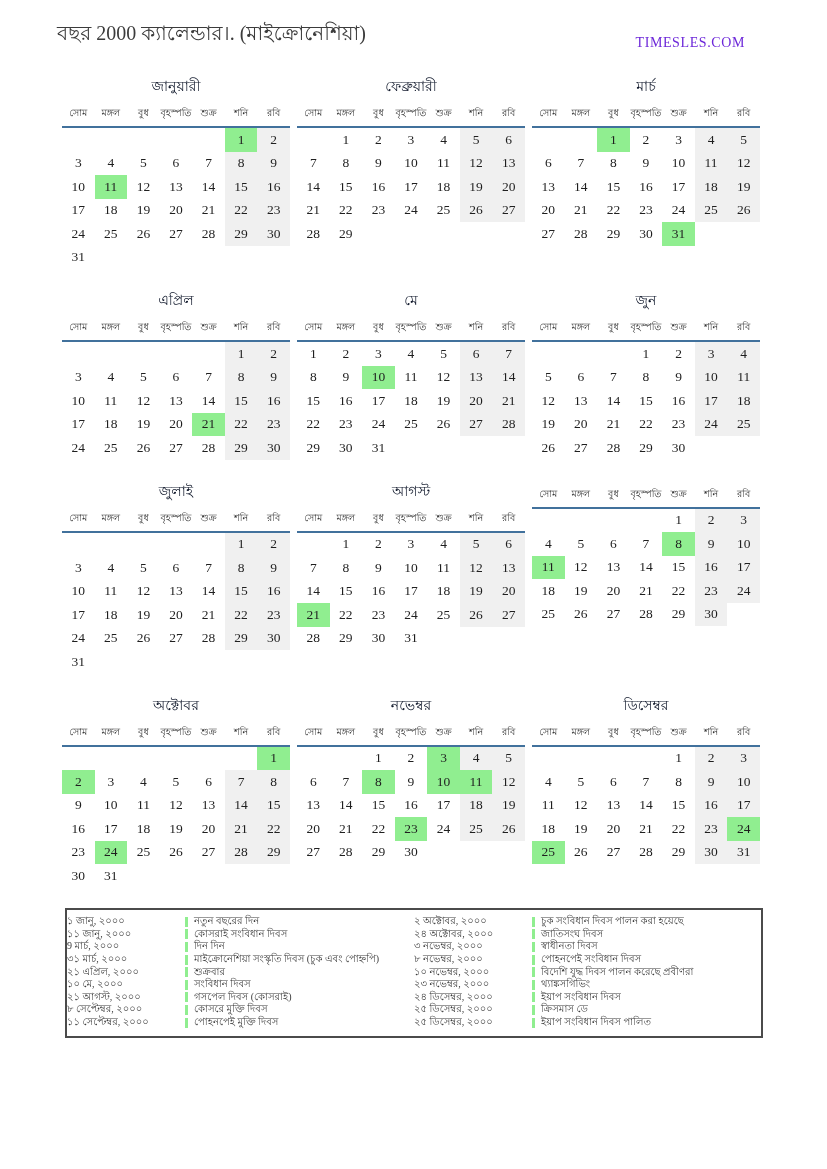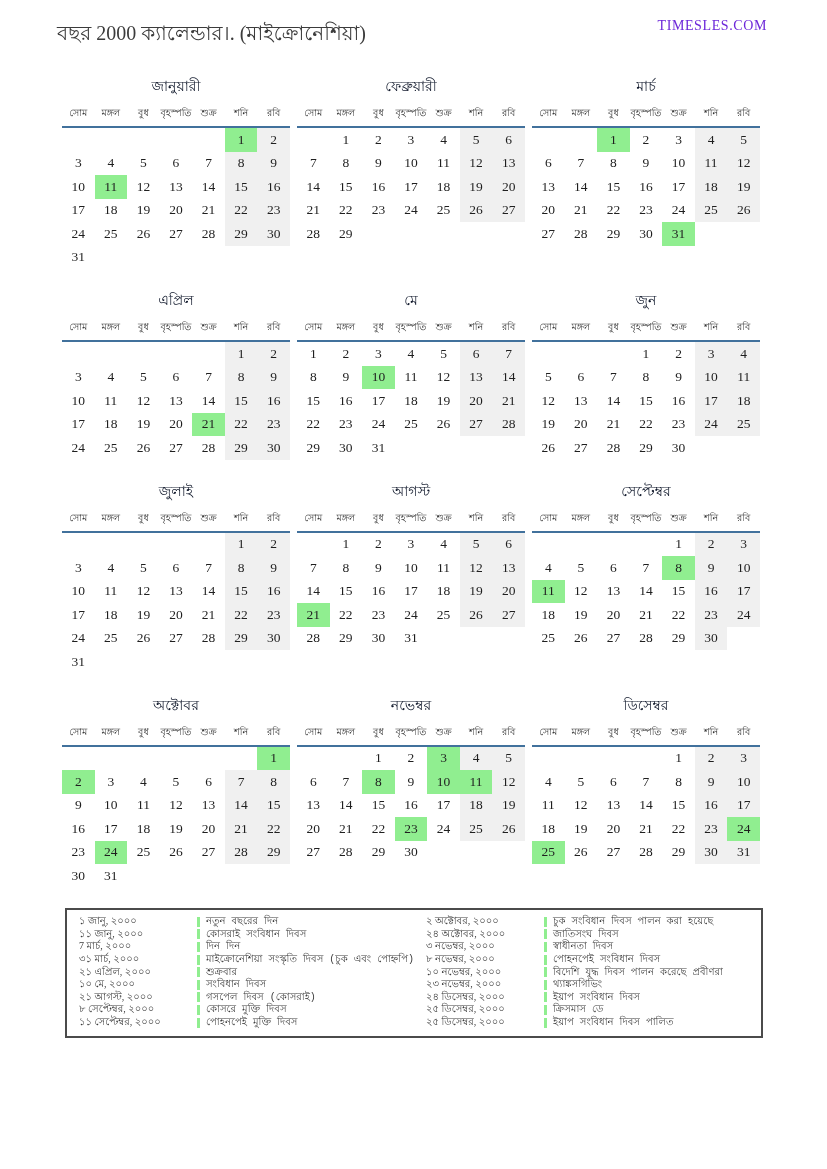--- a/index.html
+++ b/index.html
@@ -1,42 +1,42 @@
 <!DOCTYPE html>
 <html lang="bn"><head>
 <meta charset="utf-8">
 <style>
   html,body{margin:0;padding:0;}
   body{
     width:827px;height:1169px;background:#ffffff;overflow:hidden;
     font-family:"Liberation Serif","DejaVu Serif",serif;
   }
-  .header{display:flex;justify-content:space-between;align-items:flex-start;
-    padding:18px 60px 0 57px;}
+  .header{display:flex;justify-content:space-between;align-items:flex-end;
+    padding:18px 82px 0 57px;}
   .page-title{margin:0;font-size:20px;font-weight:normal;color:#3b3b3b;}
   .site-link{font-size:14px;color:#6d28d9;letter-spacing:.6px;text-decoration:none;
     font-family:"Liberation Serif","DejaVu Serif",serif;}
   .months{display:grid;grid-template-columns:repeat(3,228px);column-gap:7px;
     row-gap:20px;margin:24px 0 0 62px;align-items:start;}
   .month-name{text-align:center;color:#0f172a;font-size:14px;margin-bottom:6px;}
   table.cal{border-collapse:collapse;table-layout:fixed;width:228px;margin-top:7px;}
   .cal th{font-size:9.5px;font-weight:normal;color:#333333;padding:0 0 5px 0;
     border-bottom:2px solid #41719c;white-space:nowrap;}
   .cal td{width:32.5px;height:23.5px;text-align:center;font-size:13.5px;
     color:#1f1f1f;padding:0;}
   td.we{background:#f0f0f0;}
   td.hl{background:#90ee90;}
   .legend{display:flex;width:694px;margin:20px 0 0 65px;
     border:2px solid #4b4b4b;padding:6px 0 7px 0;background:#ffffff;}
   .legend-col{width:50%;}
   .legend-row{display:flex;align-items:center;height:12.6px;font-size:10px;
     color:#3c3c3c;}
-  .l-date{width:118px;padding-left:12px;flex-shrink:0;white-space:nowrap;}
+  .l-date{width:118px;padding-left:0;flex-shrink:0;white-space:nowrap;}
   .l-bar{width:3px;height:10px;background:#90ee90;margin-right:6px;flex-shrink:0;}
-  .l-name{white-space:nowrap;font-family:Liberation Mono, monospace;}
+  .l-name{white-space:nowrap;}
 </style>
 </head>
 <body>
 
 <div class="header">
   <h1 class="page-title">বছর 2000 ক্যালেন্ডার।. (মাইক্রোনেশিয়া)</h1>
   <a class="site-link" href="#">TIMESLES.COM</a>
 </div>
 
 <div class="months" id="months">
@@ -556,21 +556,20 @@
             <td>30</td>
             <td>31</td>
             <td></td>
             <td></td>
             <td></td>
           </tr>
         </tbody>
       </table>
     </section>
     <section>
-      <div class="month-name">সেপ্টেম্বর</div>
       <table class="cal">
         <thead>
           <tr>
             <th>সোম</th>
             <th>মঙ্গল</th>
             <th>বুধ</th>
             <th>বৃহস্পতি</th>
             <th>শুক্র</th>
             <th>শনি</th>
             <th>রবি</th>
@@ -831,21 +830,21 @@
         <span class="l-date">১ জানু, ২০০০</span>
         <span class="l-bar"></span>
         <span class="l-name">নতুন বছরের দিন</span>
       </div>
       <div class="legend-row">
         <span class="l-date">১১ জানু, ২০০০</span>
         <span class="l-bar"></span>
         <span class="l-name">কোসরাই সংবিধান দিবস</span>
       </div>
       <div class="legend-row">
-        <span class="l-date">7 মার্চ, ২০০০</span>
+        <span class="l-date">9 মার্চ, ২০০০</span>
         <span class="l-bar"></span>
         <span class="l-name">দিন দিন</span>
       </div>
       <div class="legend-row">
         <span class="l-date">৩১ মার্চ, ২০০০</span>
         <span class="l-bar"></span>
         <span class="l-name">মাইক্রোনেশিয়া সংস্কৃতি দিবস (চুক এবং পোহ্নপি)</span>
       </div>
       <div class="legend-row">
         <span class="l-date">২১ এপ্রিল, ২০০০</span>

